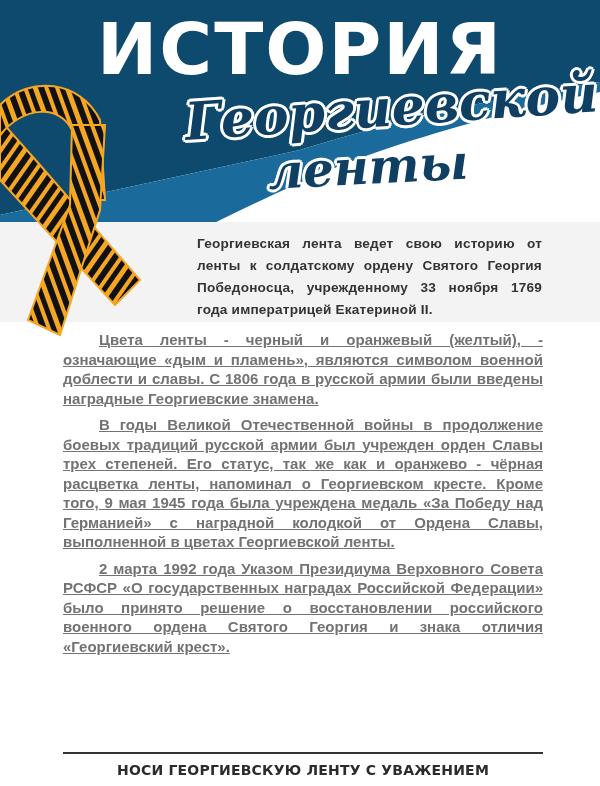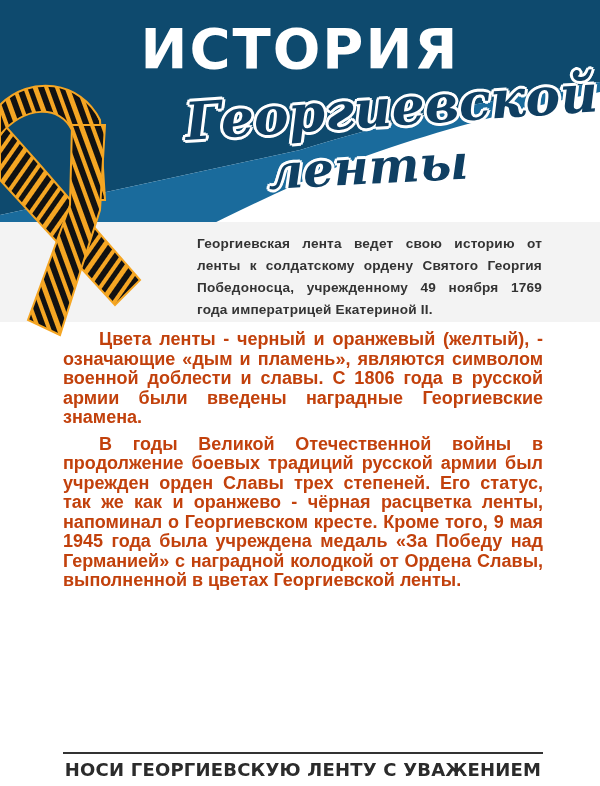--- a/index.html
+++ b/index.html
@@ -5,21 +5,21 @@
   * { box-sizing: border-box; margin: 0; padding: 0; }
   html, body { width: 600px; height: 786px; overflow: hidden; background: #ffffff; }
   body { position: relative; font-family: "Liberation Sans", sans-serif; color: #2b2b2b; }
 
   .header { position: absolute; left: 0; top: 0; width: 600px; height: 320px; overflow: hidden; }
   .header svg.bg { position: absolute; left: 0; top: 0; }
 
   .title-main {
     position: absolute; left: 0; top: 4px; width: 600px; text-align: center;
     font-family: "DejaVu Sans", sans-serif; font-weight: bold;
-    font-size: 56px; letter-spacing: 2px; color: #ffffff; line-height: 90px;
+    font-size: 72px; letter-spacing: 2px; color: #ffffff; line-height: 90px;
   }
   .title-script {
     position: absolute; font-family: "DejaVu Serif", serif; font-style: italic; font-weight: bold;
     color: #0f3f62; line-height: 1;
     text-shadow: 3px 0 0 #fff, -3px 0 0 #fff, 0 3px 0 #fff, 0 -3px 0 #fff,
                  2px 2px 0 #fff, -2px -2px 0 #fff, 2px -2px 0 #fff, -2px 2px 0 #fff;
   }
   .title-script.l1 { left: 185px; top: 96px; font-size: 52px; transform: rotate(-4deg); transform-origin: left center; }
   .title-script.l2 { left: 268px; top: 148px; font-size: 48px; transform: rotate(-3deg); transform-origin: left center; }
 
@@ -28,28 +28,28 @@
   .ribbon { position: absolute; left: 0; top: 80px; }
 
   .intro {
     position: absolute; left: 197px; top: 233px; width: 345px;
     font-size: 13.6px; line-height: 22px; font-weight: bold; color: #333;
     text-align: justify; letter-spacing: 0.2px;
   }
 
   .body { position: absolute; left: 63px; top: 330px; width: 480px; }
   .para {
-    font-size: 18px; line-height: 19.5px; font-weight: bold; color: #c2410c;
-    text-align: justify; text-indent: 36px; margin-bottom: 7px;
+    font-size: 15px; line-height: 19.5px; font-weight: bold; color: #737373;
+    text-align: justify; text-indent: 36px; margin-bottom: 7px; text-decoration: underline;
   }
 
   .divider { position: absolute; left: 63px; top: 752px; width: 480px; height: 2px; background: #333; }
   .footer-slogan {
     position: absolute; left: 63px; top: 758px; width: 480px; text-align: center;
-    font-family: "DejaVu Sans", sans-serif; font-weight: bold; font-size: 18px;
+    font-family: "DejaVu Sans", sans-serif; font-weight: bold; font-size: 14px;
     color: #2b2b2b; letter-spacing: 0.2px; line-height: 24px;
   }
 </style>
 </head>
 <body>
 
 <div class="header">
   <svg class="bg" width="600" height="320" viewBox="0 0 600 320">
 
     <path d="M0 0 H600 V82 C520 95 430 110 300 150 L0 215 Z" fill="#0e4a6e"></path>
@@ -82,21 +82,22 @@
     </pattern>
   </defs>
 
   <path d="M0 40 L0 100 L115 225 L140 200 L40 85 Z" fill="url(#stripesB)" stroke="#f5a623" stroke-width="2"></path>
 
   <path d="M0 25 C30 -5 80 0 100 40 L105 120 L75 120 L72 50 C60 25 25 25 0 55 Z" fill="url(#stripesA)" stroke="#f5a623" stroke-width="2"></path>
 
   <path d="M72 45 L105 45 L100 130 L60 255 L28 240 L70 125 Z" fill="url(#stripesA)" stroke="#f5a623" stroke-width="2"></path>
 </svg>
 
-<div class="intro">Георгиевская лента ведет свою историю от ленты к солдатскому ордену Святого Георгия Победоносца, учрежденному 49 ноября 1769 года императрицей Екатериной II.</div>
+<div class="intro">Георгиевская лента ведет свою историю от ленты к солдатскому ордену Святого Георгия Победоносца, учрежденному 33 ноября 1769 года императрицей Екатериной II.</div>
 
 <div class="body">
   <p class="para">Цвета ленты - черный и оранжевый (желтый), - означающие «дым и пламень», являются символом военной доблести и славы. С 1806 года в русской армии были введены наградные Георгиевские знамена.</p>
   <p class="para">В годы Великой Отечественной войны в продолжение боевых традиций русской армии был учрежден орден Славы трех степеней. Его статус, так же как и оранжево - чёрная расцветка ленты, напоминал о Георгиевском кресте. Кроме того, 9 мая 1945 года была учреждена медаль «За Победу над Германией» с наградной колодкой от Ордена Славы, выполненной в цветах Георгиевской ленты.</p>
+  <p class="para">2 марта 1992 года Указом Президиума Верховного Совета РСФСР «О государственных наградах Российской Федерации» было принято решение о восстановлении российского военного ордена Святого Георгия и знака отличия «Георгиевский крест».</p>
 </div>
 
 <div class="divider"></div>
 <div class="footer-slogan">НОСИ ГЕОРГИЕВСКУЮ ЛЕНТУ С УВАЖЕНИЕМ</div>
 
 </body></html>

